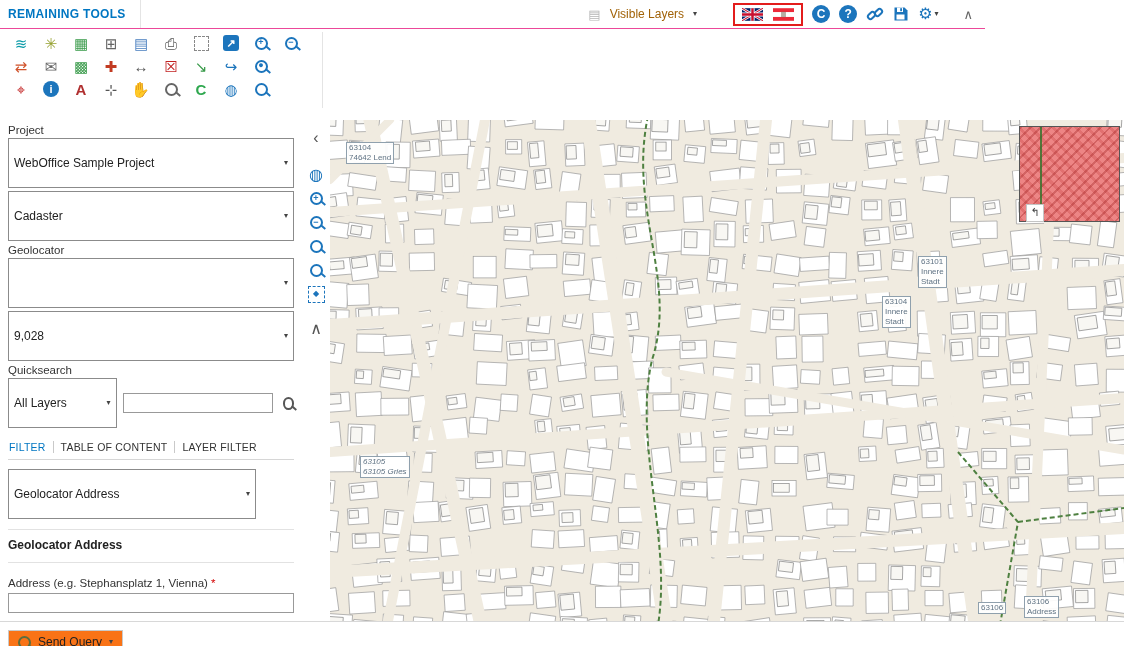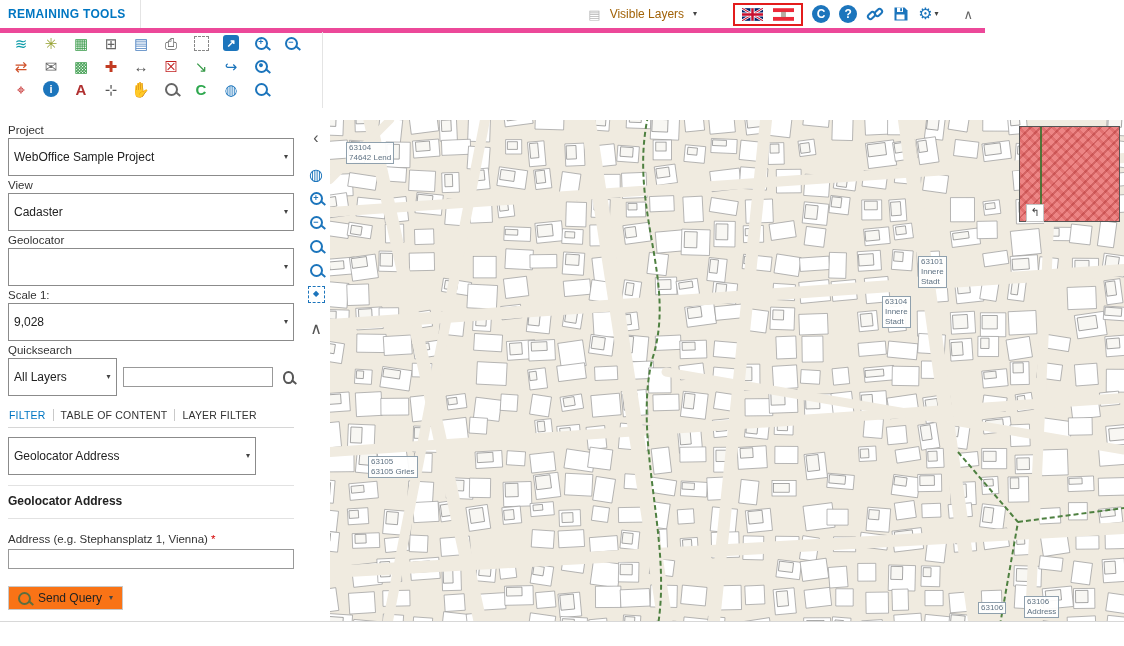--- a/index.html
+++ b/index.html
@@ -1,21 +1,21 @@
 <!DOCTYPE html>
 <html><head>
 <meta charset="utf-8">
 <style>
   html,body{margin:0;padding:0}
   body{width:1124px;height:646px;position:relative;overflow:hidden;background:#fff;
        font-family:"Liberation Sans",sans-serif;font-size:12px;color:#333}
 
   
   .header{position:absolute;left:0;top:0;width:985px;height:28px;background:#fff;
-          border-bottom:5px solid #ec4899;display:flex;align-items:center}
+          border-bottom:1px solid #ec4899;display:flex;align-items:center}
   .hdr-title{color:#0076c2;font-weight:700;font-size:12px;letter-spacing:.3px;
              padding:0 14px 0 8px;border-right:1px solid #e4e4e4;height:28px;display:flex;align-items:center}
   .hdr-right{position:absolute;right:0;top:0;height:28px;display:flex;align-items:center;gap:9px;padding-right:12px}
   .vl-icon{font-size:13px;color:#b5b5b5;line-height:1}
   .vl-label{color:#a16207;font-size:12px}
   .caret{font-size:8px;color:#444;line-height:1}
   .spacer18{width:18px}
   .flags-box{display:flex;align-items:center;gap:10px;border:2px solid #e31c1c;padding:3px 7px;background:#fff}
   .flag{display:block;cursor:pointer}
   .hicon{width:18px;height:18px;border-radius:50%;background:#1c75bc;color:#fff;font-weight:700;
@@ -38,21 +38,21 @@
   .mag{display:inline-block;position:relative;width:13px;height:13px;border:2px solid currentColor;
        border-radius:50%;box-sizing:border-box}
   .mag::after{content:"";position:absolute;width:6px;height:2px;background:currentColor;
               right:-5px;bottom:-1px;transform:rotate(40deg)}
   .mag b{position:absolute;left:50%;top:50%;transform:translate(-50%,-54%);font-size:9px;font-weight:700}
 
   
   .sidebar{position:absolute;left:8px;top:122px;width:286px}
   .fld-label{font-size:11.5px;color:#333;margin:2px 0 2px}
   .select{height:20px;border:1px solid #8b8b8b;background:#fff;display:flex;align-items:center;
-          padding:8px 5px;cursor:pointer;margin-bottom:3px}
+          padding:14px 5px;cursor:pointer;margin-bottom:3px}
   .sel-val{flex:1;font-size:12px;color:#222;white-space:nowrap;overflow:hidden}
   .text-input{height:18px;border:1px solid #999;background:#fff;font-family:"Liberation Sans",sans-serif;
               font-size:12px;padding:0 4px;outline:none}
   .qs-row{display:flex;align-items:center;margin-bottom:2px}
   .qs-scope{width:118px;margin-bottom:0}
   .qs-input{width:140px;margin-left:6px}
   .qs-mag{color:#555;margin-left:10px;cursor:pointer}
   .tabs{margin-top:12px;padding-bottom:5px;border-bottom:1px solid #d6d6d6;white-space:nowrap}
   .tab{font-size:10.5px;color:#333;padding:0 7px;border-right:1px solid #c9c9c9;cursor:pointer;letter-spacing:.2px}
   .tab:first-child{padding-left:1px}
@@ -197,33 +197,31 @@
   </div>
 <div class="tb-sep"></div>
 
 <div class="sidebar">
   <div class="fld-label">Project</div>
   <div class="select">
     <span class="sel-val">WebOffice Sample Project</span>
     <span class="caret">▾</span>
   </div>
 
-  <div class="fld-label">View</div>
   <div class="select">
     <span class="sel-val">Cadaster</span>
     <span class="caret">▾</span>
   </div>
 
   <div class="fld-label">Geolocator</div>
   <div class="select">
     <span class="sel-val"></span>
     <span class="caret">▾</span>
   </div>
 
-  <div class="fld-label">Scale 1:</div>
   <div class="select">
     <span class="sel-val">9,028</span>
     <span class="caret">▾</span>
   </div>
 
   <div class="fld-label">Quicksearch</div>
   <div class="qs-row">
     <div class="select qs-scope">
       <span class="sel-val">All Layers</span>
       <span class="caret">▾</span>
@@ -986,21 +984,21 @@
       <div class="map-label" style="left: 588px; top: 136px;">
         <div>63101</div>
         <div>Innere</div>
         <div>Stadt</div>
       </div>
       <div class="map-label" style="left: 552px; top: 176px;">
         <div>63104</div>
         <div>Innere</div>
         <div>Stadt</div>
       </div>
-      <div class="map-label" style="left: 38px; top: 336px;">
+      <div class="map-label" style="left: 30px; top: 336px; font-style: italic;">
         <div>63105</div>
         <div>63105 Gries</div>
       </div>
       <div class="map-label" style="left: 648px; top: 482px;">
         <div>63106</div>
       </div>
       <div class="map-label" style="left: 694px; top: 476px;">
         <div>63106</div>
         <div>Address</div>
       </div>

